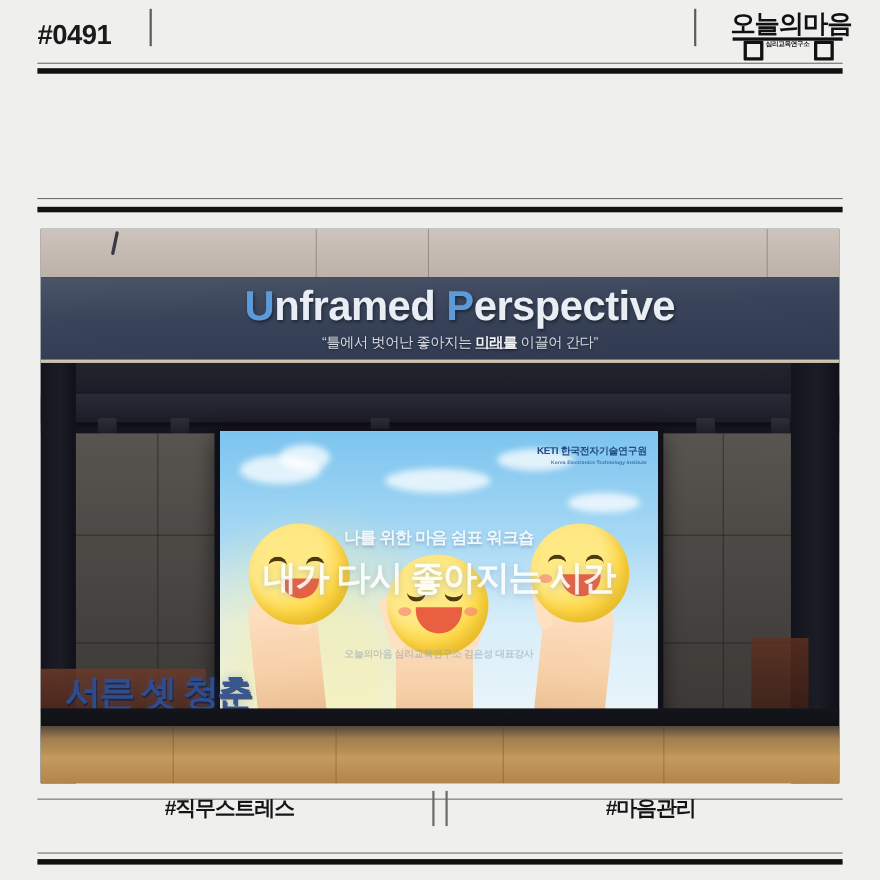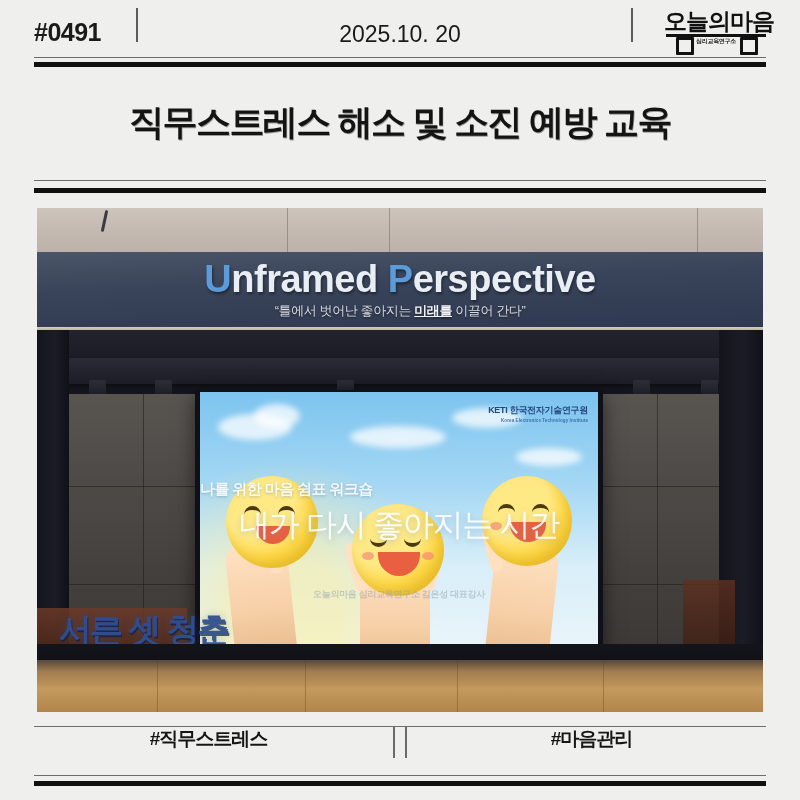--- a/index.html
+++ b/index.html
@@ -98,20 +98,21 @@
   .pipe{
     position:absolute;top:2px;width:3px;height:22px;
     background:#3a3a44;transform:rotate(12deg);border-radius:2px;
   }
 
   
   .banner{
     position:absolute;left:0;top:44px;width:100%;height:78px;
     background:linear-gradient(178deg,#4a5568 0%,#39445a 40%,#2e3850 100%);
     box-shadow:inset 0 -3px 0 rgba(220,215,200,.55);
+    padding-left:36px;
   }
   .banner::after{
     content:"";position:absolute;left:0;right:0;bottom:-1px;height:4px;
     background:linear-gradient(180deg,#d6cdb9,#b8ae98);
   }
   .banner-title{
     position:absolute;left:0;top:6px;width:100%;text-align:center;
     font-size:38px;font-weight:700;letter-spacing:-0.5px;
     color:#e9eef5;white-space:nowrap;
     text-shadow:1px 2px 3px rgba(0,0,0,.45);
@@ -209,27 +210,27 @@
     font-size:9px;font-weight:800;color:#1b3f7a;letter-spacing:-0.3px;
     white-space:nowrap;opacity:.92;
   }
   .keti-row .mark{color:#123a78;}
   .keti-sub{
     font-size:4.5px;font-weight:600;color:#2f5e9e;letter-spacing:.1px;
     white-space:nowrap;margin-top:1px;opacity:.85;
   }
 
   .slide-kicker{
-    position:absolute;left:0;top:88px;width:100%;text-align:left;
+    position:absolute;left:0;top:88px;width:100%;text-align:center;
     font-size:15px;font-weight:700;color:#fff;letter-spacing:-0.6px;
     opacity:.82;text-shadow:0 1px 3px rgba(90,120,150,.55);white-space:nowrap;
   }
   .slide-title{
     position:absolute;left:0;top:112px;width:100%;text-align:center;
-    font-size:31px;font-weight:400;color:#ffffff;letter-spacing:-1.2px;
+    font-size:31px;font-weight:700;color:#ffffff;letter-spacing:-1.2px;
     opacity:.88;text-shadow:0 2px 6px rgba(120,150,180,.5);white-space:nowrap;
   }
   .slide-credit{
     position:absolute;left:0;top:196px;width:100%;text-align:center;
     font-size:9px;font-weight:600;color:#9aa8ae;letter-spacing:-0.3px;
     opacity:.55;white-space:nowrap;
   }
 
   
   .stage-front{
@@ -274,56 +275,54 @@
     position:absolute;left:244px;top:438px;width:26px;height:12px;
     background:#2b5f8e;border-radius:40%;opacity:.9;
   }
 
   
   .foot-rule-thin{left:34px;top:726px;width:732px;}
   .foot-rule-thin2{left:34px;top:775px;width:732px;}
   .foot-rule-thick{left:34px;top:781px;width:732px;}
 
   .tags{
-    position:absolute;left:34px;top:726px;width:732px;height:49px;
-    display:flex;align-items:flex-start;gap:10px;
+    position:absolute;left:34px;top:710px;width:732px;height:49px;
+    display:flex;align-items:center;gap:10px;
   }
   .tag{
     flex:1;text-align:center;
     font-size:19px;font-weight:800;color:#151515;letter-spacing:-1px;
     position:relative;
   }
   .tag-sep{
     width:2px;height:32px;background:#6b6b6b;flex:0 0 auto;
   }
 </style>
 </head>
 <body>
 
 <div class="card">
 
   <div class="header">
     <div class="hdr-issue">#0491</div>
     <div class="hdr-divider left"></div>
-    <div class="hdr-date">2025.10. 20</div>
     <div class="hdr-divider right"></div>
 
     <div class="logo">
       <div class="logo-main">오늘의마음</div>
       <div class="logo-underline"></div>
       <div class="logo-box-l"></div>
       <div class="logo-box-r"></div>
       <div class="logo-sub">심리교육연구소</div>
     </div>
   </div>
 
   <div class="rule-thin hdr-rule-thin"></div>
   <div class="rule-thick hdr-rule-thick"></div>
 
-  <div class="title">직무스트레스 해소 및 소진 예방 교육</div>
 
   <div class="rule-thin mid-rule-thin"></div>
   <div class="rule-thick mid-rule-thick"></div>
 
   <div class="photo">
 
     <div class="wall-top"></div>
     <div class="wall-seam" style="left:250px"></div>
     <div class="wall-seam" style="left:352px"></div>
     <div class="wall-seam" style="left:660px"></div>

